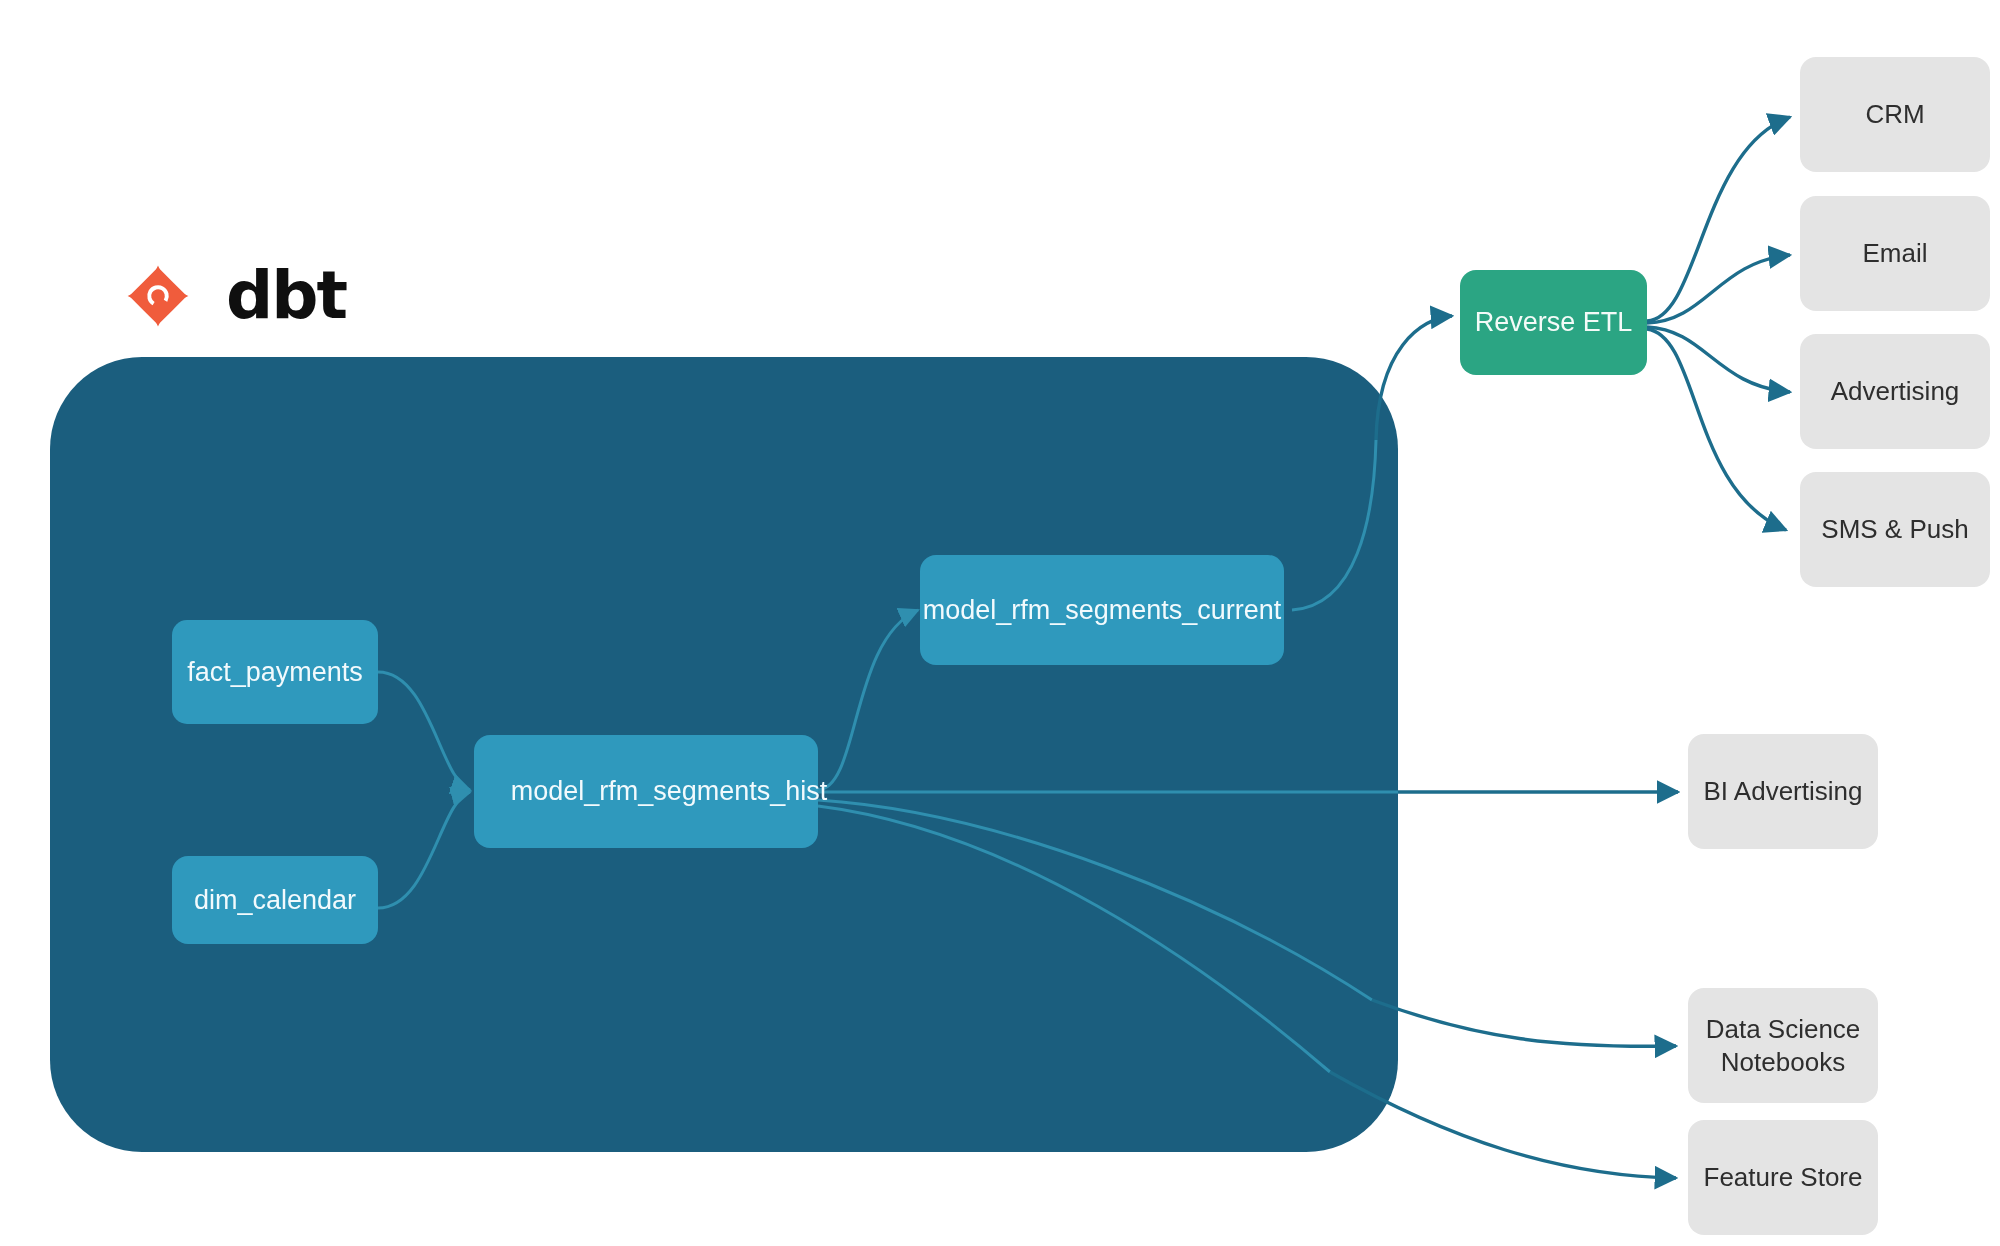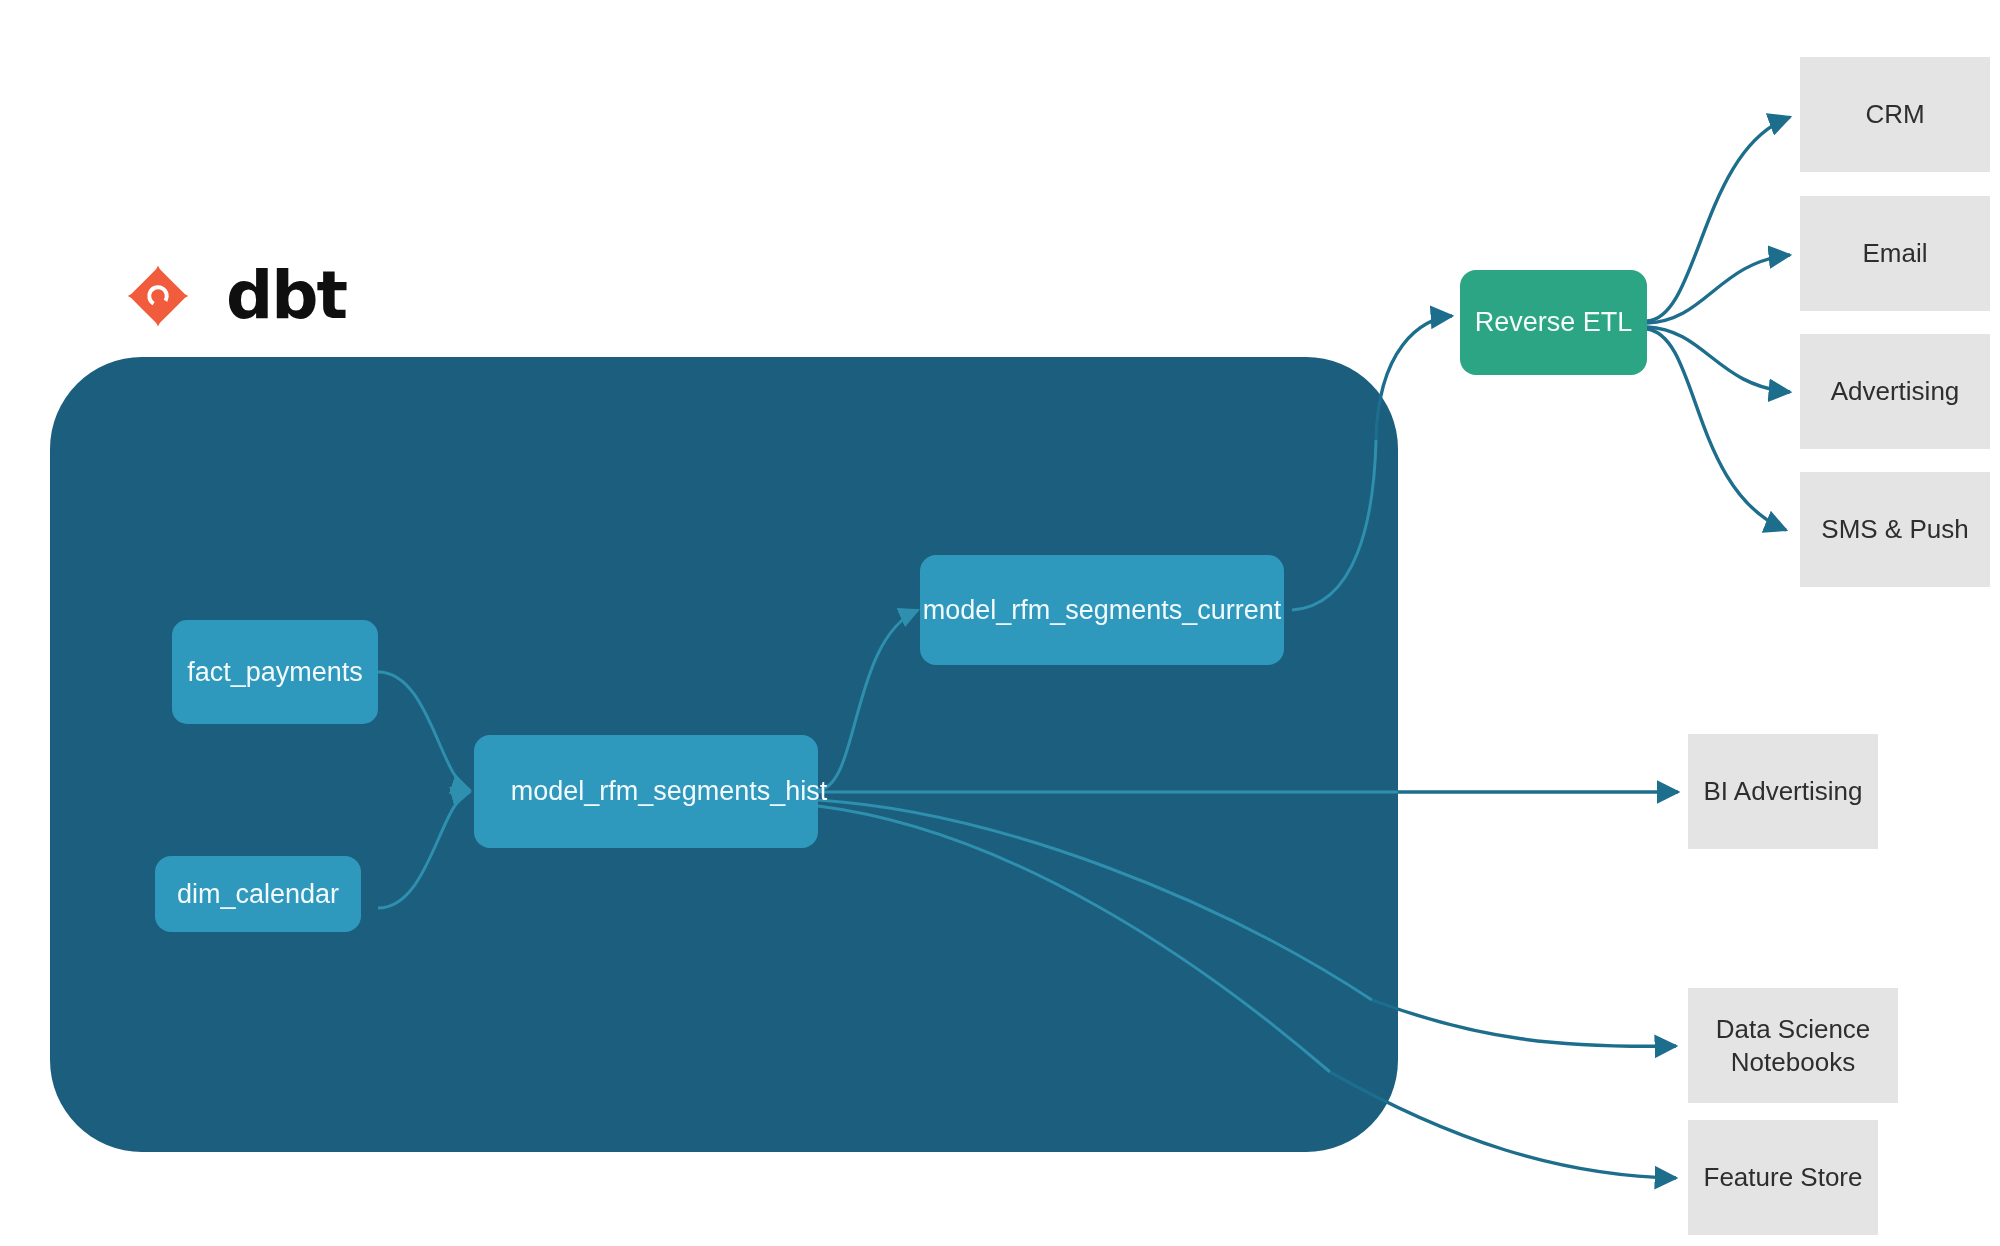--- a/index.html
+++ b/index.html
@@ -74,21 +74,21 @@
     font-size: 27px;
   }
   .node-etl {
     background: #2ba583;
     border-radius: 16px;
     color: #f4fbf8;
     font-size: 27px;
   }
   .node-dest {
     background: #e4e4e4;
-    border-radius: 0;
+    border-radius: 16px;
     color: #2e2e2e;
     font-size: 26px;
     line-height: 1.25;
   }
 </style>
 </head>
 <body>
 
 <div id="stage">
 
@@ -152,21 +152,21 @@
       <path d="M 1372 1000 C 1480 1040 1560 1048 1676 1046" marker-end="url(#arrow-outer)"></path>
 
       <path d="M 1330 1072 C 1450 1140 1560 1176 1676 1178" marker-end="url(#arrow-outer)"></path>
     </g>
   </svg>
 
   <div class="node node-model" style="left:172px; top:620px; width:206px; height:104px;border-radius:15px;">
     <span>fact_payments</span>
   </div>
 
-  <div class="node node-model" style="left:155px; top:856px; width:206px; height:76px;justify-content:center;">
+  <div class="node node-model" style="left:172px; top:856px; width:206px; height:88px;justify-content:center;">
     <span>dim_calendar</span>
   </div>
 
   <div class="node node-model" style="left:474px; top:735px; width:344px; height:113px;padding-left:46px;">
     <span>model_rfm_segments_hist</span>
   </div>
 
   <div class="node node-model" style="left:920px; top:555px; width:364px; height:110px;">
     <span>model_rfm_segments_current</span>
   </div>
@@ -188,21 +188,21 @@
   </div>
 
   <div class="node node-dest" style="left:1800px; top:472px; width:190px; height:115px;">
     <span>SMS &amp; Push</span>
   </div>
 
   <div class="node node-dest" style="left:1688px; top:734px; width:190px; height:115px;">
     <span>BI Advertising</span>
   </div>
 
-  <div class="node node-dest" style="left:1688px; top:988px; width:210px; height:115px;">
+  <div class="node node-dest" style="left:1688px; top:988px; width:190px; height:115px;">
     <span>
       <span>Data Science</span><br>
       <span>Notebooks</span>
     </span>
   </div>
 
   <div class="node node-dest" style="left:1688px; top:1120px; width:190px; height:115px;">
     <span>Feature Store</span>
   </div>
 

